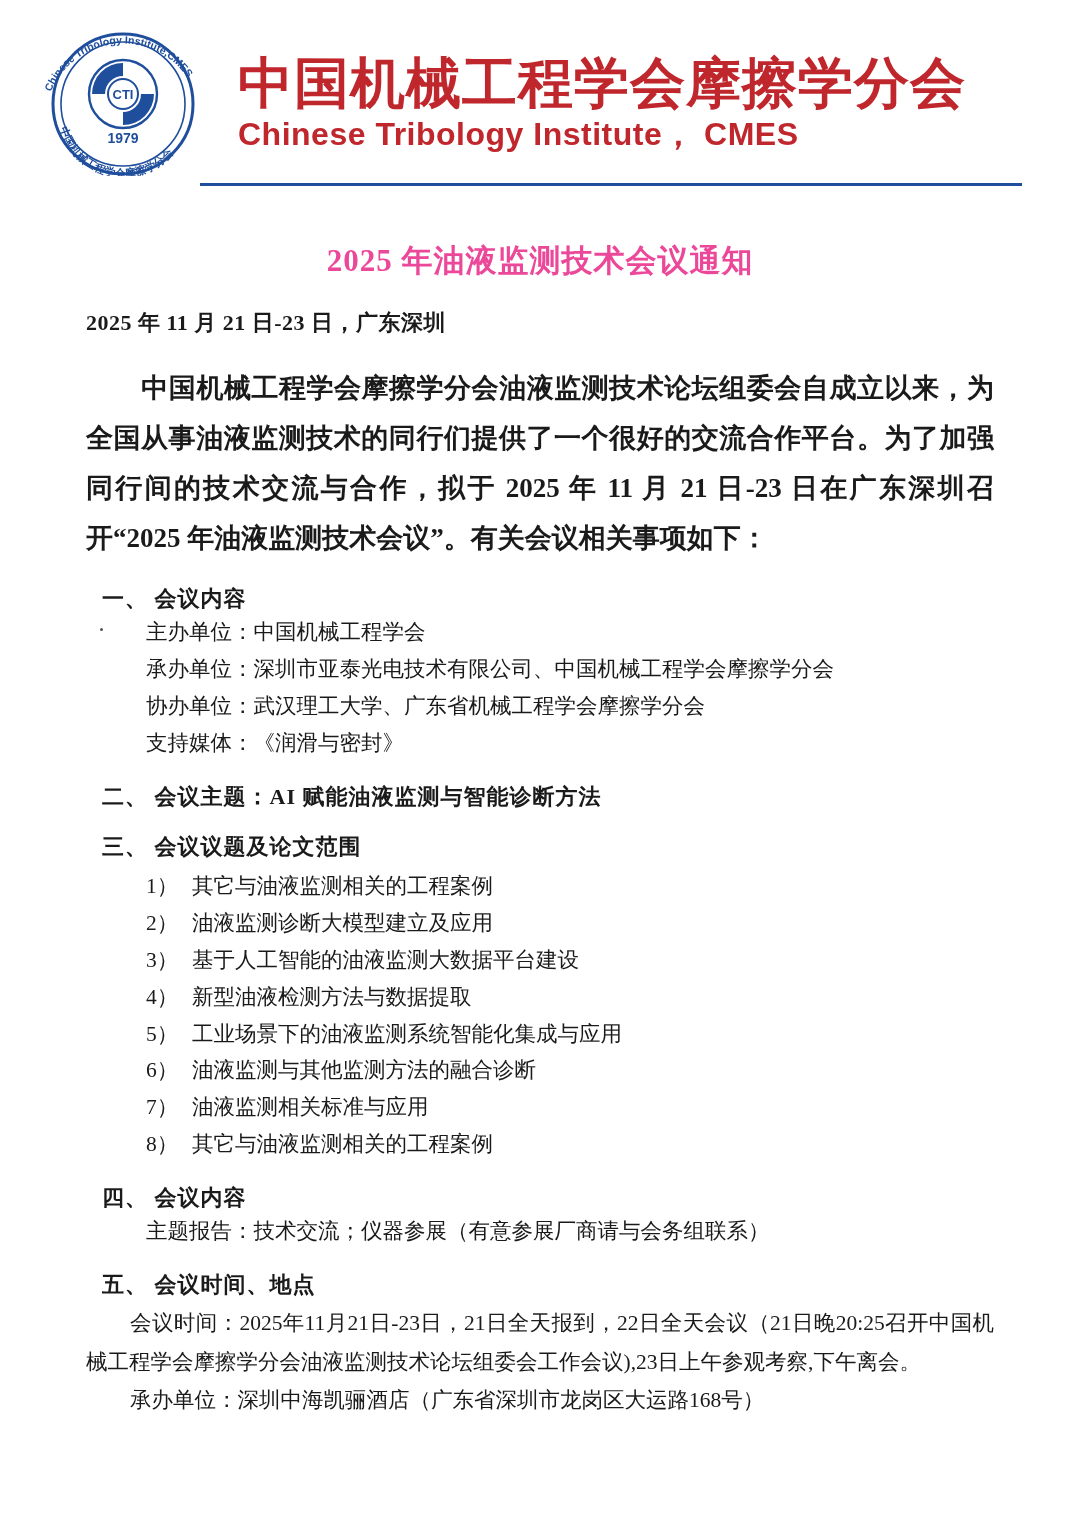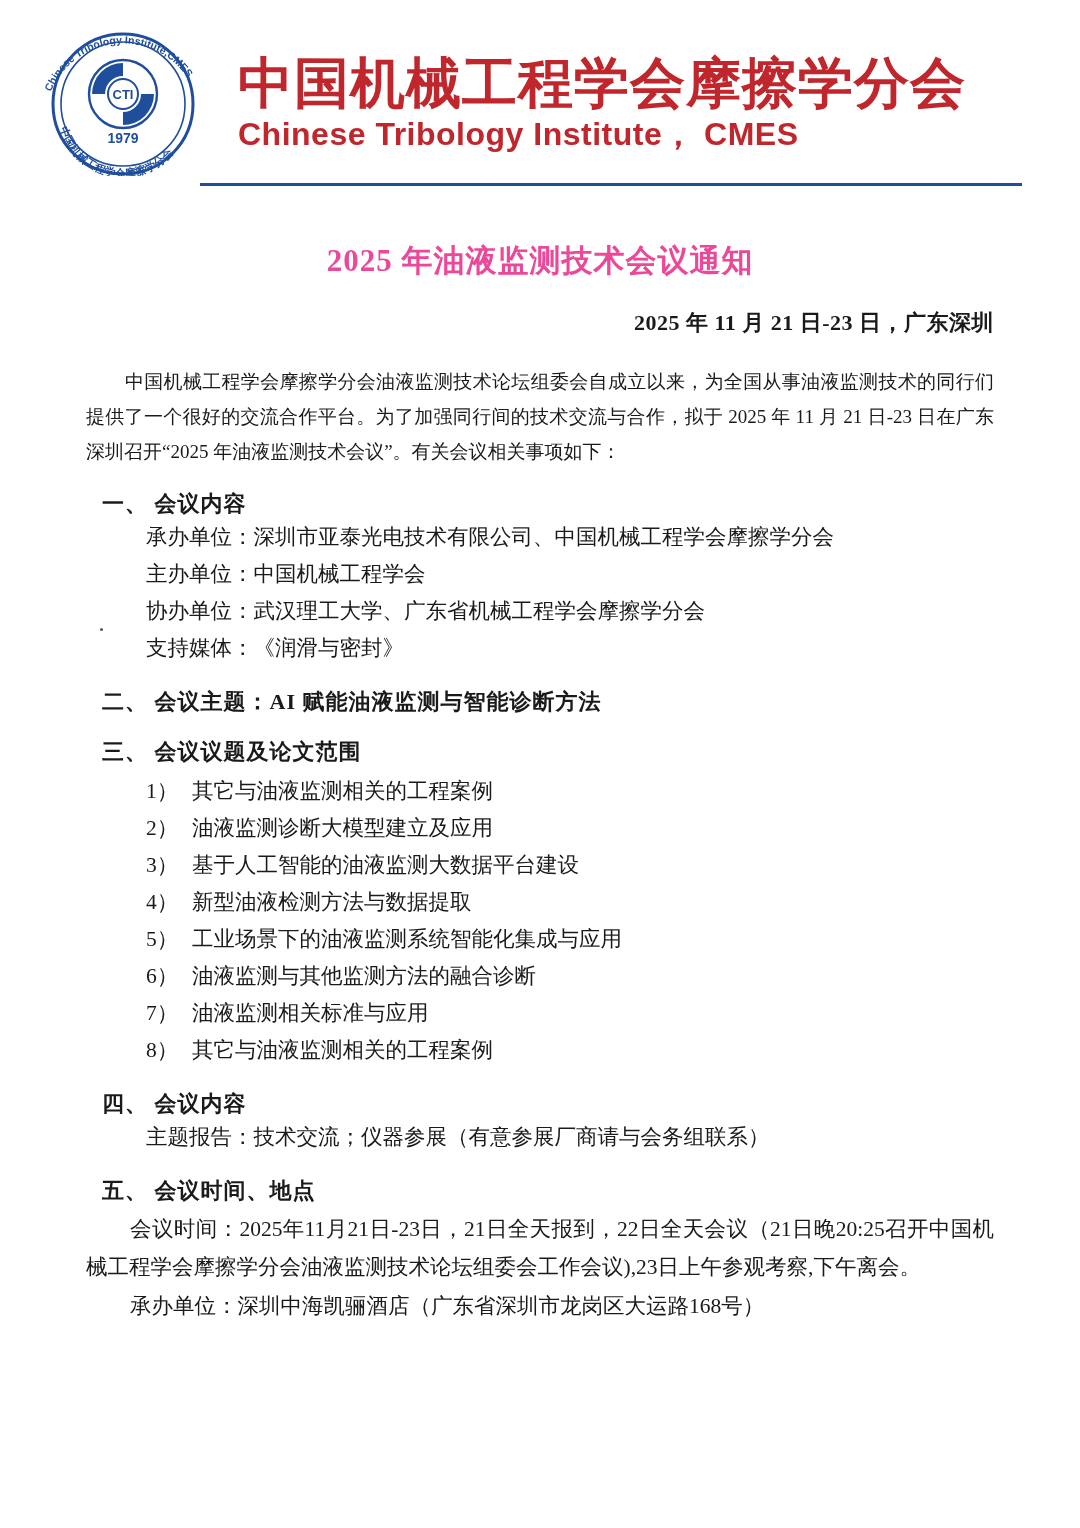--- a/index.html
+++ b/index.html
@@ -78,34 +78,35 @@
     box-sizing: border-box;
   }
   .doc-title {
     text-align: center;
     font-size: 31px;
     font-weight: bold;
     letter-spacing: 1px;
     color: #ec4899;
   }
   .doc-subtitle {
-    text-align: right;
+    text-align: left;
     font-size: 22px;
     font-weight: bold;
     margin-top: 26px;
     letter-spacing: 0.5px;
   }
 
   .para {
-    font-size: 19px;
+    font-size: 27px;
     line-height: 1.85;
     text-align: justify;
     text-justify: inter-ideograph;
     margin-top: 26px;
     text-indent: 2.05em;
+    font-weight: bold;
   }
 
   .sec {
     margin-top: 18px;
   }
   .sec-head {
     font-size: 22px;
     font-weight: bold;
     padding-left: 16px;
     letter-spacing: 1px;
@@ -198,22 +199,22 @@
 
 <div class="doc">
 
   <div class="doc-title">2025 年油液监测技术会议通知</div>
   <div class="doc-subtitle">2025 年 11 月 21 日-23 日，广东深圳</div>
 
   <div class="para">中国机械工程学会摩擦学分会油液监测技术论坛组委会自成立以来，为全国从事油液监测技术的同行们提供了一个很好的交流合作平台。为了加强同行间的技术交流与合作，拟于 2025 年 11 月 21 日-23 日在广东深圳召开“2025 年油液监测技术会议”。有关会议相关事项如下：</div>
 
   <div class="sec">
     <div class="sec-head">一、 会议内容</div>
+    <div class="sec-line">主办单位：中国机械工程学会</div>
     <div class="sec-line">承办单位：深圳市亚泰光电技术有限公司、中国机械工程学会摩擦学分会</div>
-    <div class="sec-line">主办单位：中国机械工程学会</div>
     <div class="sec-line">协办单位：武汉理工大学、广东省机械工程学会摩擦学分会</div>
     <div class="sec-line">支持媒体：《润滑与密封》</div>
   </div>
 
   <div class="sec">
     <div class="sec-head">二、 会议主题：AI 赋能油液监测与智能诊断方法</div>
   </div>
 
   <div class="sec">
     <div class="sec-head">三、 会议议题及论文范围</div>

